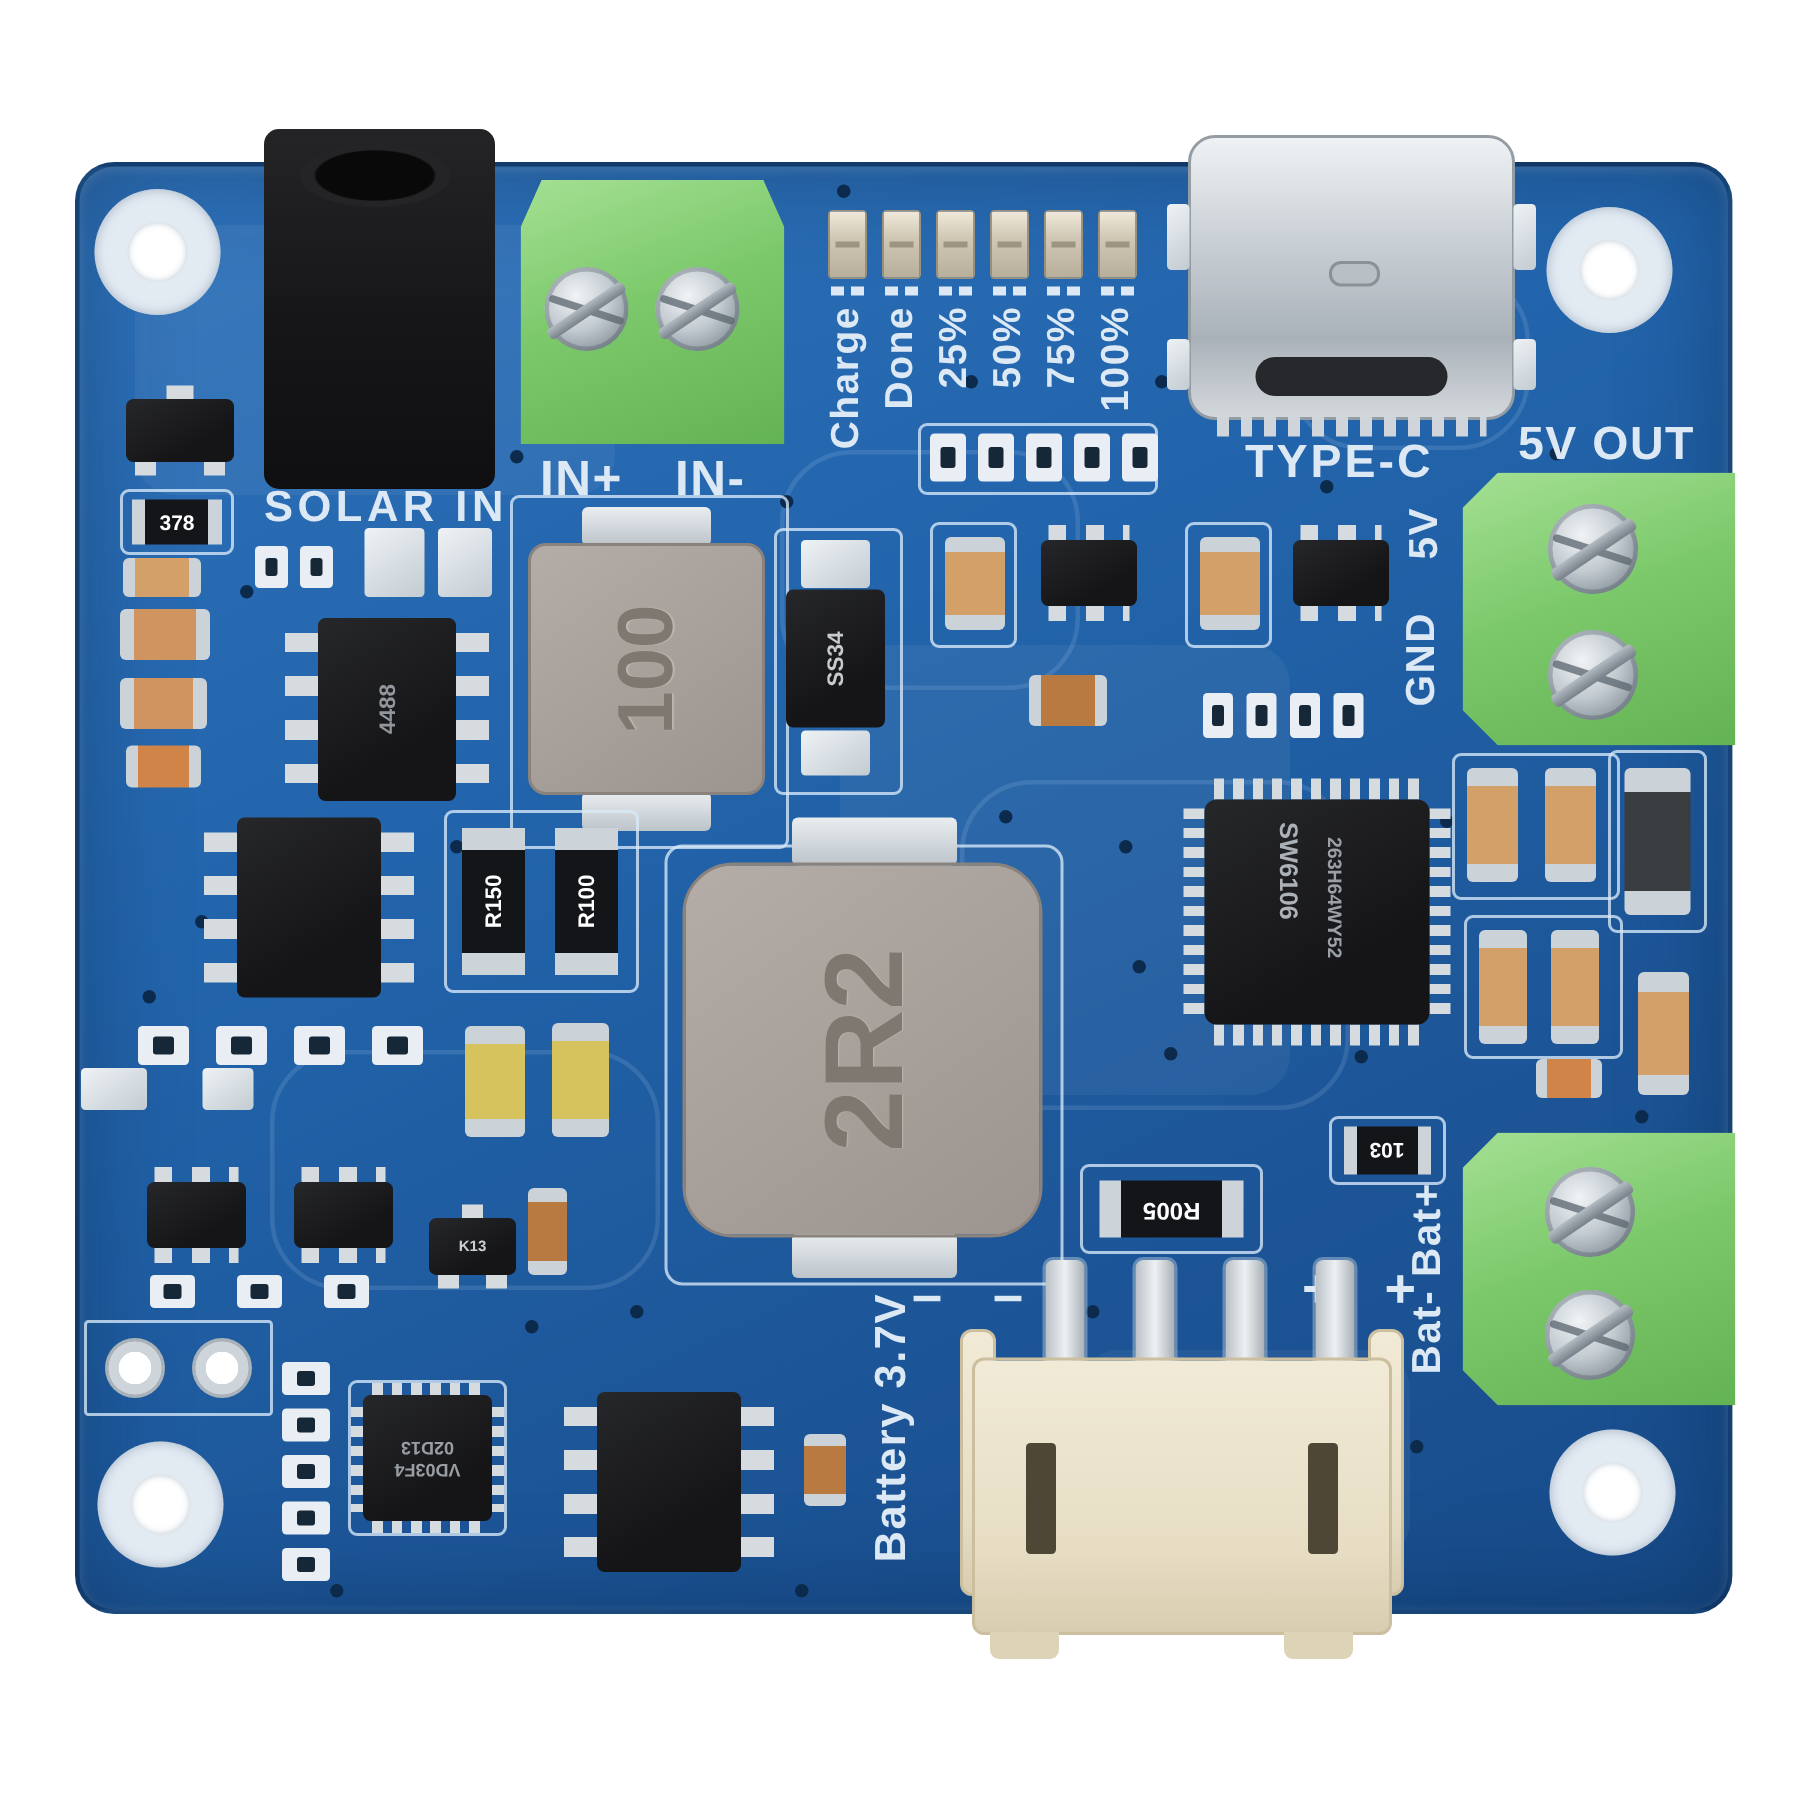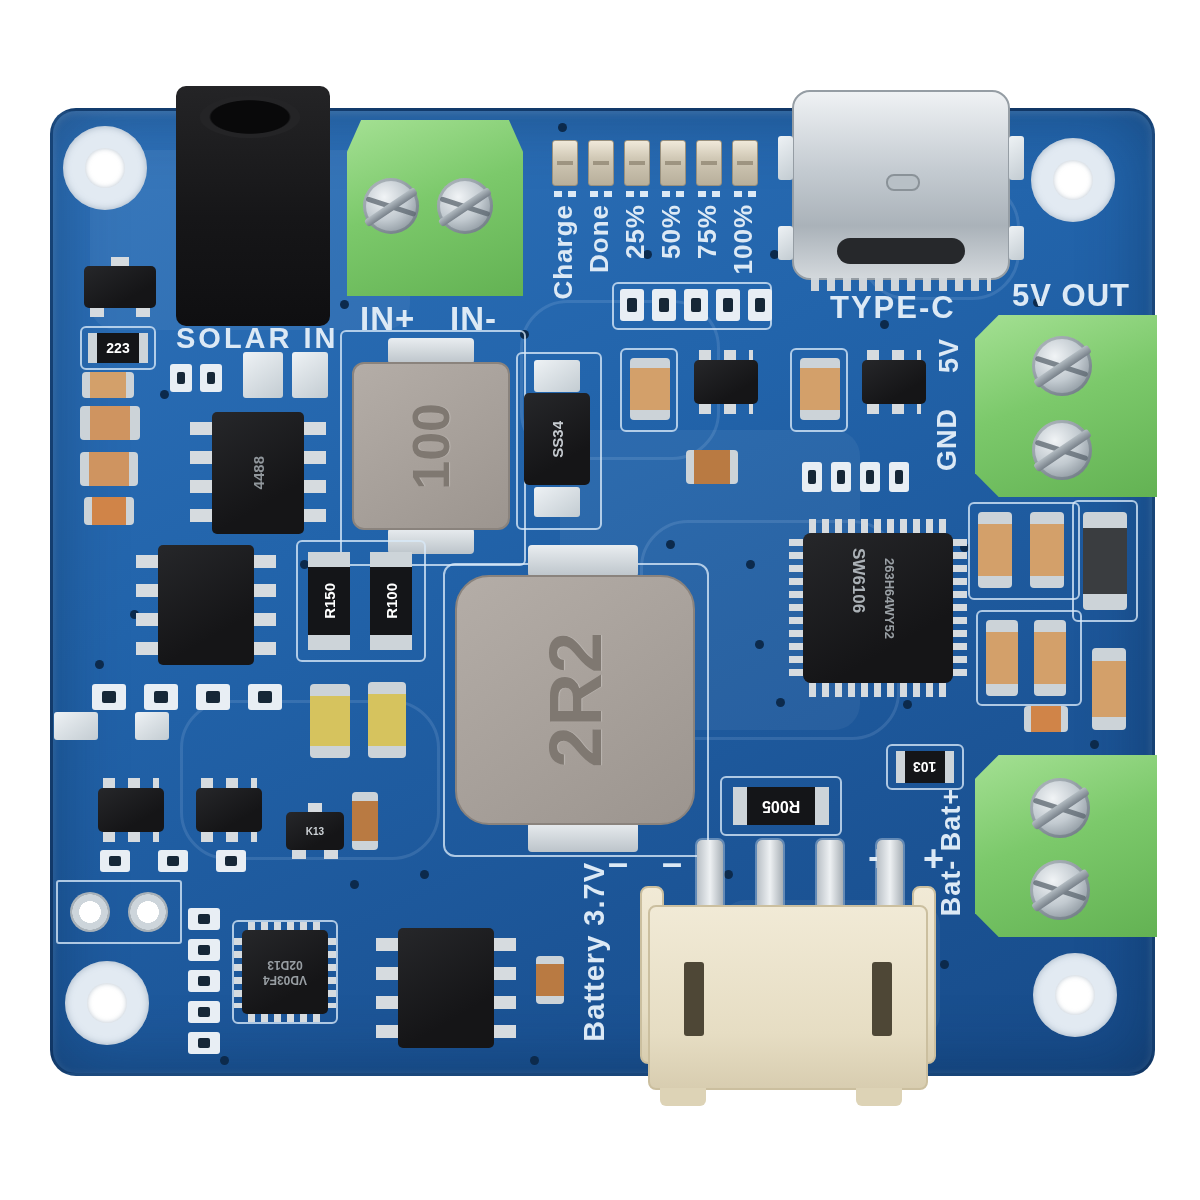--- a/index.html
+++ b/index.html
@@ -208,21 +208,21 @@
   <div class="a rblkv" style="left:308px;top:552px;width:42px;height:98px;">
     <span class="vt" style="font-size:15px;">R150</span>
   </div>
   <div class="a rblkv" style="left:370px;top:552px;width:42px;height:98px;">
     <span class="vt" style="font-size:15px;">R100</span>
   </div>
 
   <div class="a chip sot3" style="left:84px;top:266px;width:72px;height:42px;"></div>
   <div class="a frame" style="left:80px;top:326px;width:76px;height:44px;"></div>
   <div class="a rblk" style="left:88px;top:333px;width:60px;height:30px;font-size:14px;">
-    <span>223</span>
+    <span>378</span>
   </div>
   <div class="a cap h" style="left:82px;top:372px;width:52px;height:26px;--c:#d3a06a;"></div>
   <div class="a cap h" style="left:80px;top:406px;width:60px;height:34px;--c:#cf9460;"></div>
   <div class="a cap h" style="left:80px;top:452px;width:58px;height:34px;--c:#cf9460;"></div>
   <div class="a cap h" style="left:84px;top:497px;width:50px;height:28px;--c:#d08448;"></div>
 
   <div class="a padrow" style="left:170px;top:364px;">
     <div class="pad" style="width:22px;height:28px;"></div>
     <div class="pad" style="width:22px;height:28px;"></div>
   </div>

